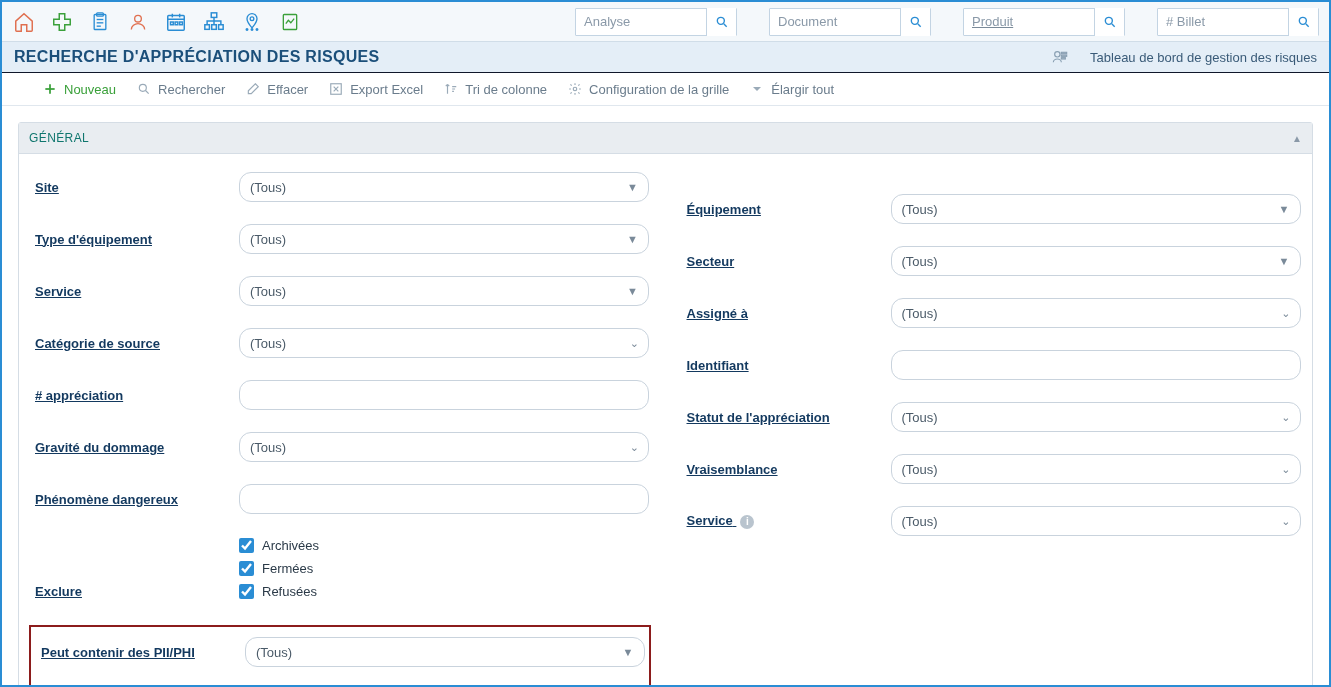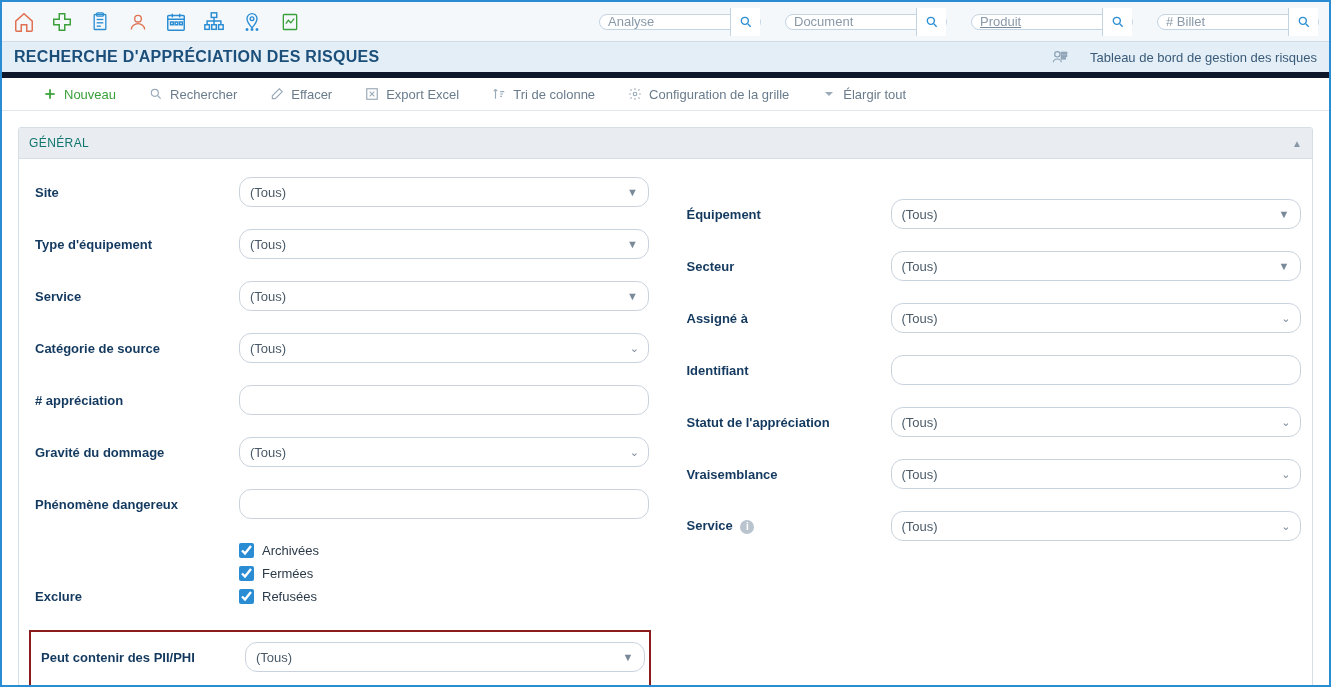--- a/index.html
+++ b/index.html
@@ -19,60 +19,60 @@
   background: #f4f8fb;
   border-bottom: 1px solid #d0dde8;
   padding: 0 10px;
   gap: 12px;
 }
 .icon-row { display: flex; gap: 14px; align-items: center; }
 .nav-icon { width: 24px; height: 24px; display:flex; align-items:center; justify-content:center; cursor:pointer; }
 .search-group { display:flex; align-items:center; margin-left:auto; gap:8px; }
 .search-box {
   display:flex; align-items:center;
-  border:1px solid #c3d4e3; background:#fff; border-radius:8px;
-  height:16px; margin-left:16px;
+  border:1px solid #c3d4e3; background:#fff; border-radius:1px;
+  height:28px; margin-left:24px;
 }
 .search-box input {
   border:none; outline:none; padding:0 8px; font-size:13px; color:#7a8a99;
   background:transparent; height:100%;
 }
 .search-box input::placeholder { color:#8a99a8; }
 .search-btn {
   width:30px; height:28px; border:none; border-left:1px solid #c3d4e3;
   background:#fff; cursor:pointer; display:flex; align-items:center; justify-content:center;
 }
 .title-bar {
   display:flex; align-items:center; justify-content:space-between;
-  background:#e4eef7; border-bottom:6px solid #0f172a;
+  background:#e4eef7; border-bottom:1px solid #0f172a;
   padding:6px 12px;
 }
 .title-bar h1 { font-size:16px; font-weight:bold; color:#1b4f7a; letter-spacing:0.3px; }
 .dashboard-link { display:flex; align-items:center; gap:22px; color:#3a5b78; cursor:pointer; font-size:13px; }
 .toolbar {
-  display:flex; align-items:center; gap:32px;
+  display:flex; align-items:center; gap:20px;
   background:#fff; border-bottom:1px solid #e0e7ee;
   padding:8px 16px 8px 40px;
 }
 .toolbar-btn { display:flex; align-items:center; gap:6px; color:#6a7c8c; cursor:pointer; font-size:13px; }
 .toolbar-btn.new { color:#3aa03a; font-weight:500;}
 .toolbar-btn .ticon { width:16px; height:16px; display:flex; align-items:center; justify-content:center;}
 .content { padding:16px; }
 .panel { border:1px solid #d5dde5; border-radius:3px; }
 .panel-header {
   background:#e9edf1; border-bottom:1px solid #d5dde5;
   padding:8px 10px; display:flex; justify-content:space-between; align-items:center;
 }
 .panel-header .ptitle { color:#0f766e; font-size:12px; letter-spacing:0.4px; }
 .panel-header .collapse { color:#8a99a8; font-size:10px; cursor:pointer; }
 .panel-body { padding:18px 10px 10px 10px; }
 .form-grid { display:grid; grid-template-columns: 1fr 1fr; column-gap:30px; }
 .col { display:flex; flex-direction:column; }
 .row { display:flex; align-items:center; margin-bottom:22px; }
-.row .label { width:210px; color:#13395f; font-weight:bold; font-size:13px; padding-left:6px; }
+.row .label { width:210px; color:#13395f; font-weight:bold; font-size:13px; padding-left:6px;text-decoration:underline; }
 .row .control { flex:1; max-width:410px; }
 .dd, .txt, .sel {
   width:100%; height:30px; border:1px solid #c9d3dd; border-radius:12px;
   background:#fff; padding:0 10px; font-size:13px; color:#4a5a68;
   display:flex; align-items:center; justify-content:space-between;
 }
 .dd { cursor:pointer; }
 .dd .caret, .sel-wrap .caret { color:#7a8a99; font-size:11px; }
 .sel-wrap { position:relative; width:100%; }
 select.sel { appearance:none; -webkit-appearance:none; cursor:pointer; color:#4a5a68; }

